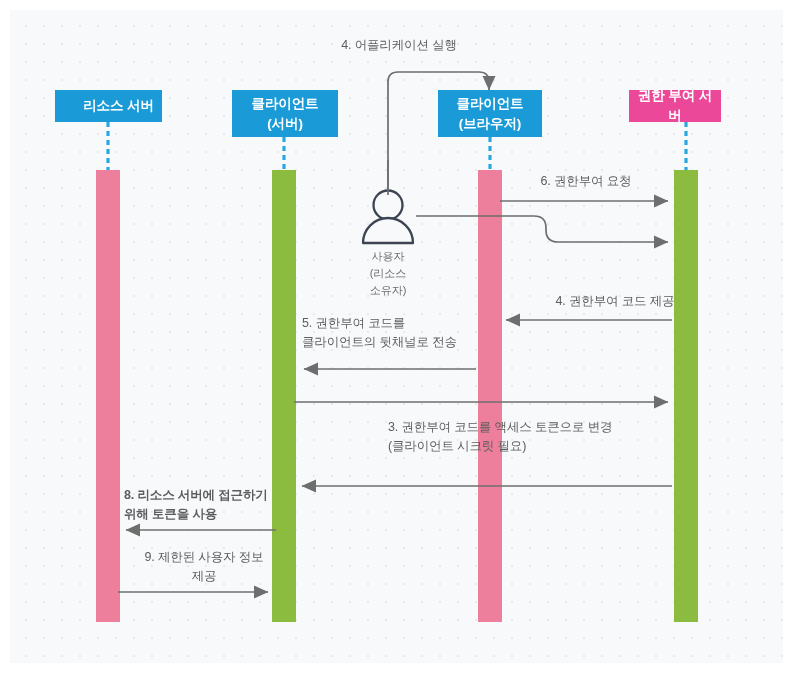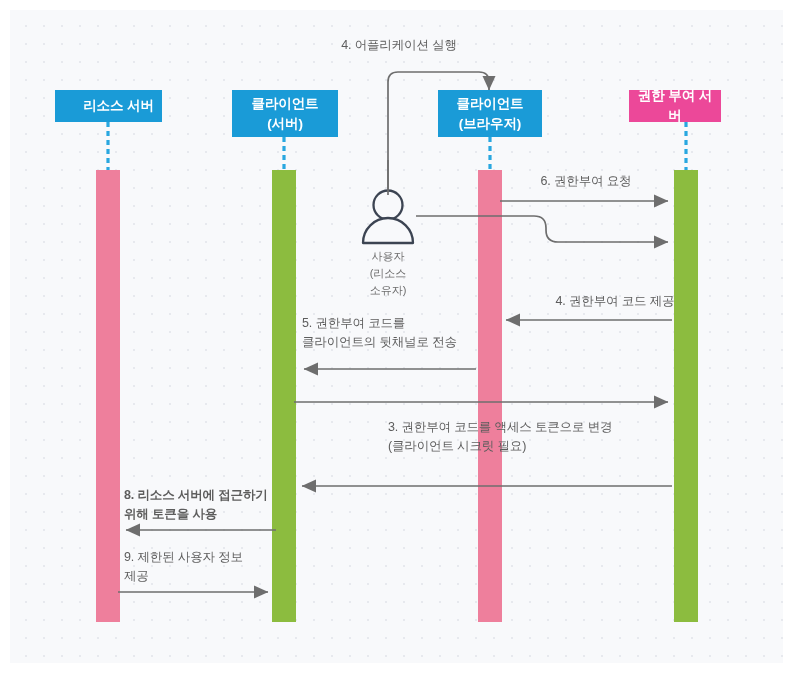--- a/index.html
+++ b/index.html
@@ -152,16 +152,16 @@
   <div class="msg left" style="left:302px; top:314px; width:182px;">5. 권한부여 코드를
 클라이언트의  뒷채널로 전송</div>
 
   <div class="msg left" style="left:388px; top:418px; width:300px;">3. 권한부여 코드를 액세스 토큰으로 변경
 (클라이언트 시크릿 필요)</div>
 
 
   <div class="msg left" style="left:124px; top:486px; width:168px;font-weight:bold;">8. 리소스 서버에 접근하기
 위해 토큰을 사용</div>
 
-  <div class="msg left" style="left:124px; top:548px; width:160px;">9. 제한된 사용자 정보
+  <div class="msg left" style="left:124px; top:548px; width:160px;text-align:center;">9. 제한된 사용자 정보
 제공</div>
 
 </div>
 
 </body></html>

